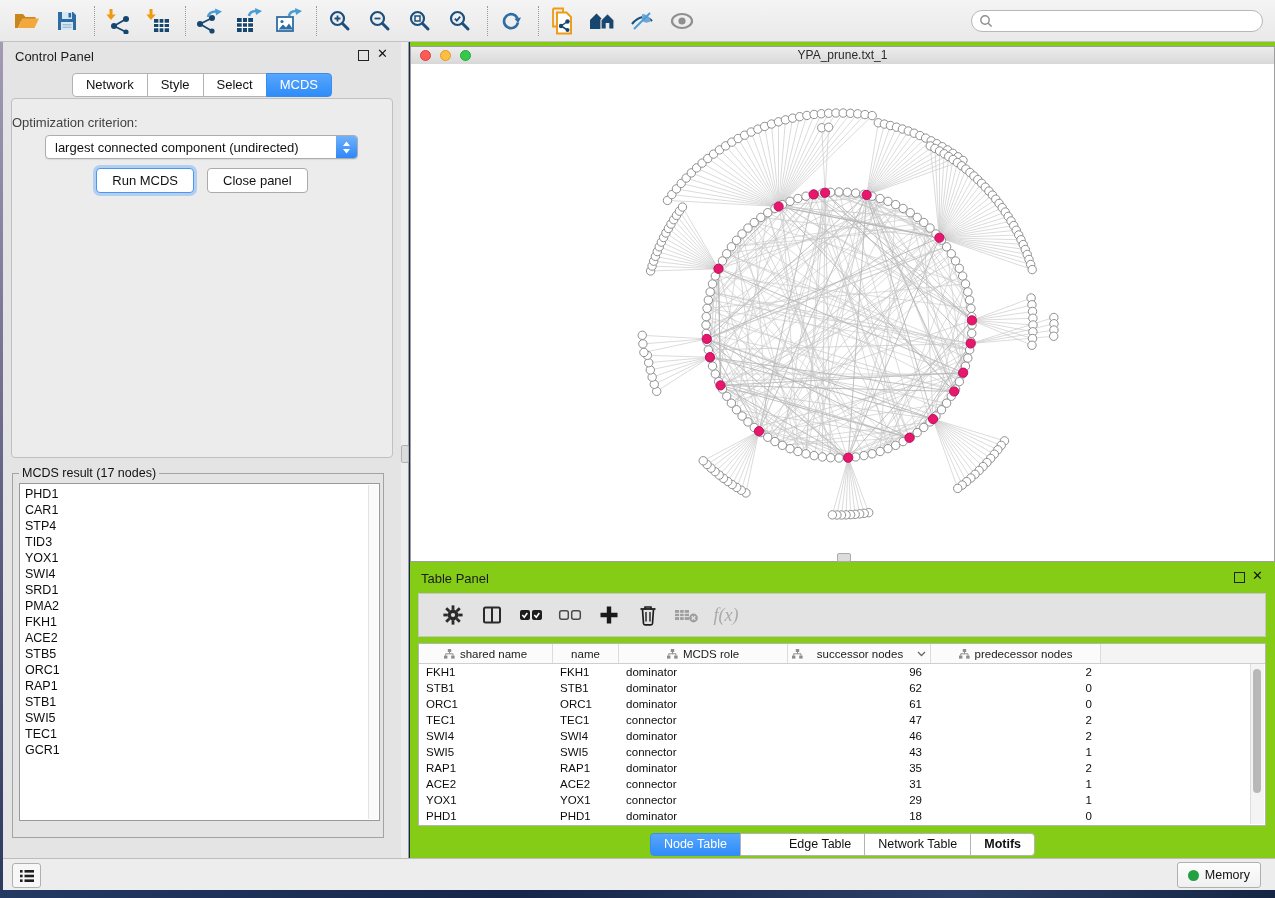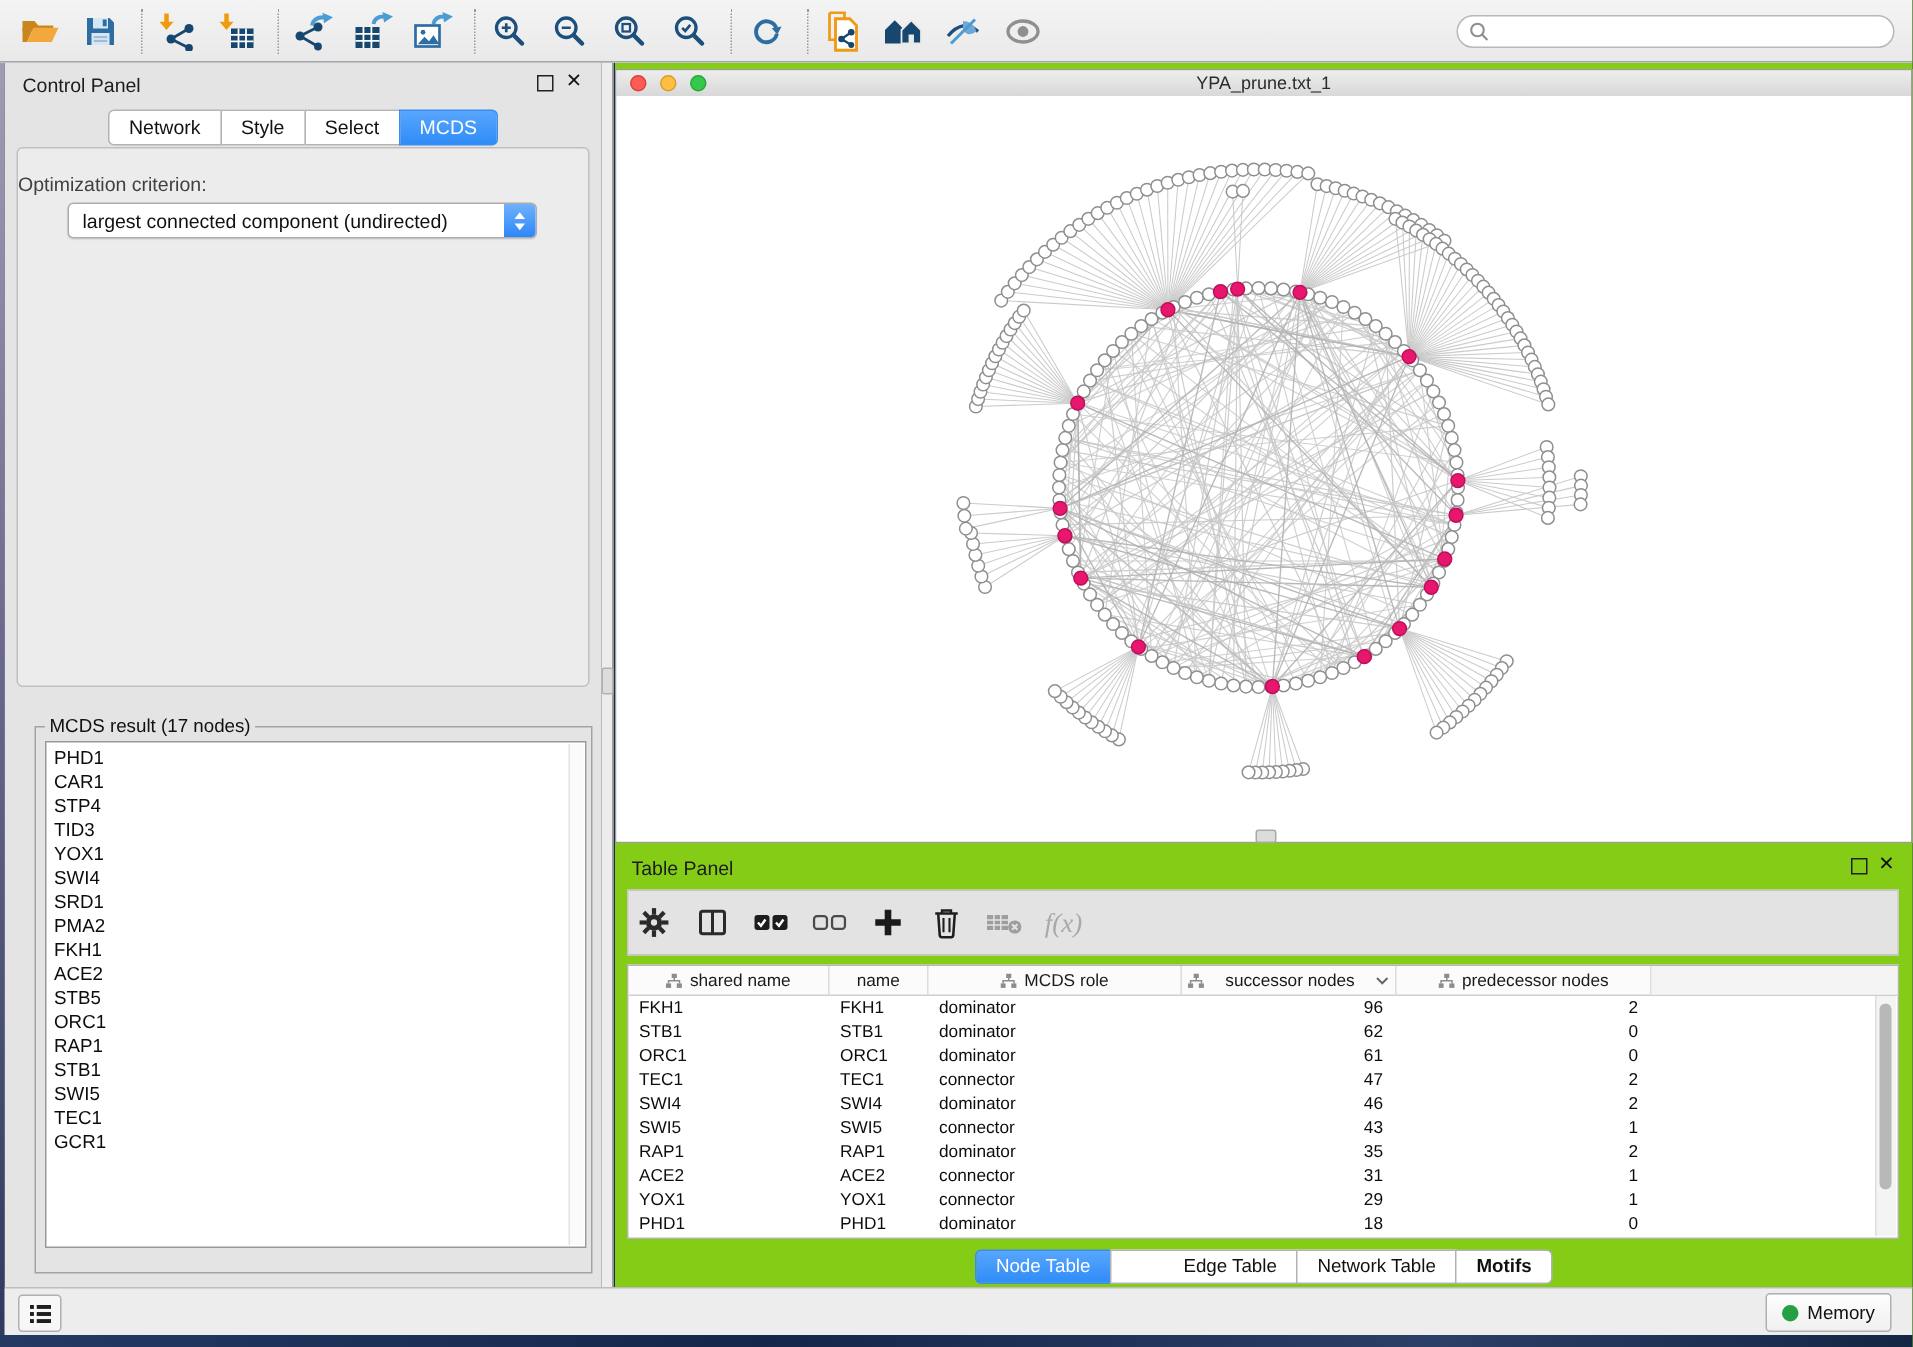--- a/index.html
+++ b/index.html
@@ -56,21 +56,21 @@
     border:1px solid #adadad;border-radius:4px;box-sizing:border-box;display:flex;align-items:center;
     box-shadow:0 1px 1px rgba(0,0,0,.08);justify-content:space-between;}
   .opt-select .sel-text{flex:1;font-size:13px;color:#111;padding-left:9px;white-space:nowrap;overflow:hidden;}
   .sel-cap{width:21px;align-self:stretch;border-radius:0 3px 3px 0;
     background:linear-gradient(#6fb1fc,#2e87f8);display:flex;align-items:center;justify-content:center;}
   .btn-row{position:absolute;left:0;right:0;top:69px;display:flex;justify-content:center;gap:13px;}
   .aqua-btn{background:#fff;border:1px solid #ababab;border-radius:4px;font-size:13px;color:#111;
     padding:4px 15px;font-family:"Liberation Sans","DejaVu Sans",sans-serif;}
   .aqua-btn.focused{border:1px solid #4a96f0;box-shadow:0 0 0 3px rgba(92,162,250,.4);}
   .mcds-fieldset{position:absolute;left:9px;width:372px;top:424px;height:372px;box-sizing:border-box;
-    border:1px solid #a3a3a3;margin:11px;padding:3px 3px 7px 6px;background:transparent;}
+    border:1px solid #a3a3a3;margin:0;padding:3px 3px 7px 6px;background:transparent;}
   .mcds-fieldset legend{font-size:12.5px;color:#111;padding:0 3px;}
   .mcds-list{position:relative;border:1px solid #999;background:#fff;height:338px;overflow:hidden;
     padding:2px 0 0 5px;box-sizing:border-box;}
   .mcds-item{font-size:12.5px;line-height:16px;color:#0d0d0d;}
   .mcds-scroll{position:absolute;top:1px;bottom:1px;right:1px;width:9px;background:#fafafa;
     border-left:1px solid #e2e2e2;}
   
   .net-window{position:absolute;left:0;right:0;top:4px;height:516px;background:#fff;
     border:1px solid #9e9e9e;box-sizing:border-box;}
   .net-titlebar{position:relative;height:17px;background:linear-gradient(#ededed,#d8d8d8);
@@ -83,21 +83,21 @@
   .net-title{position:absolute;left:0;right:0;top:1px;text-align:center;font-size:12px;color:#2b2b2b;}
   .net-canvas{position:absolute;left:0;top:17px;right:0;bottom:0;background:#fff;}
   .h-handle{position:absolute;left:50%;margin-left:-6px;top:511px;width:12px;height:7px;
     background:#dcdcdc;border:1px solid #aaa;border-radius:2px;}
   
   .table-panel{position:absolute;left:0;right:0;top:523px;bottom:0;}
   .tp-title{position:absolute;left:11px;top:6px;font-size:13px;color:#1c1c1c;}
   .table-panel .win-float{right:30px;top:7px;}
   .table-panel .win-close{right:12px;top:4px;}
   .tp-toolbar{position:absolute;left:8px;right:9px;top:28px;height:44px;background:#e3e3e3;
-    border:1px solid #c6c6c6;box-sizing:border-box;display:flex;align-items:center;padding-left:0;}
+    border:1px solid #c6c6c6;box-sizing:border-box;display:flex;align-items:center;padding-left:17px;}
   .tpico{width:34px;height:26px;display:flex;align-items:center;justify-content:center;margin-right:5px;}
   .fx{font-family:"Liberation Serif","DejaVu Serif",serif;font-style:italic;font-size:18px;color:#a9a9a9;}
   .tbl{position:absolute;left:8px;right:9px;top:78px;height:183px;background:#fff;
     border:1px solid #b5b5b5;box-sizing:border-box;overflow:hidden;}
   .tbl-header{display:flex;height:19px;background:#fbfbfb;border-bottom:1px solid #cfcfcf;}
   .th{display:flex;align-items:center;justify-content:center;gap:5px;font-size:11.5px;color:#1a1a1a;
     border-right:1px solid #dcdcdc;box-sizing:border-box;flex:0 0 auto;}
   .th.filler{flex:1;border-right:none;background:#f4f4f4;}
   .tr{display:flex;height:16px;}
   .td{font-size:11.5px;color:#0d0d0d;box-sizing:border-box;flex:0 0 auto;line-height:16px;
@@ -274,20 +274,24 @@
   <div class="cp-pane">
     <div class="opt-label">Optimization criterion:</div>
     <div class="opt-select">
       <span class="sel-text">largest connected component (undirected)</span>
       <span class="sel-cap">
         <svg width="9" height="13" viewBox="0 0 9 13">
           <path d="M4.5 0.5 L8 5 H1 z" fill="#fff"></path>
           <path d="M4.5 12.5 L8 8 H1 z" fill="#fff"></path>
         </svg>
       </span>
+    </div>
+    <div class="btn-row">
+      <button class="aqua-btn focused">Run MCDS</button>
+      <button class="aqua-btn">Close panel</button>
     </div>
   </div>
   <fieldset class="mcds-fieldset">
     <legend>MCDS result (17 nodes)</legend>
     <div class="mcds-list">
 
     <div class="mcds-item">PHD1</div>
         <div class="mcds-item">CAR1</div>
         <div class="mcds-item">STP4</div>
         <div class="mcds-item">TID3</div>

